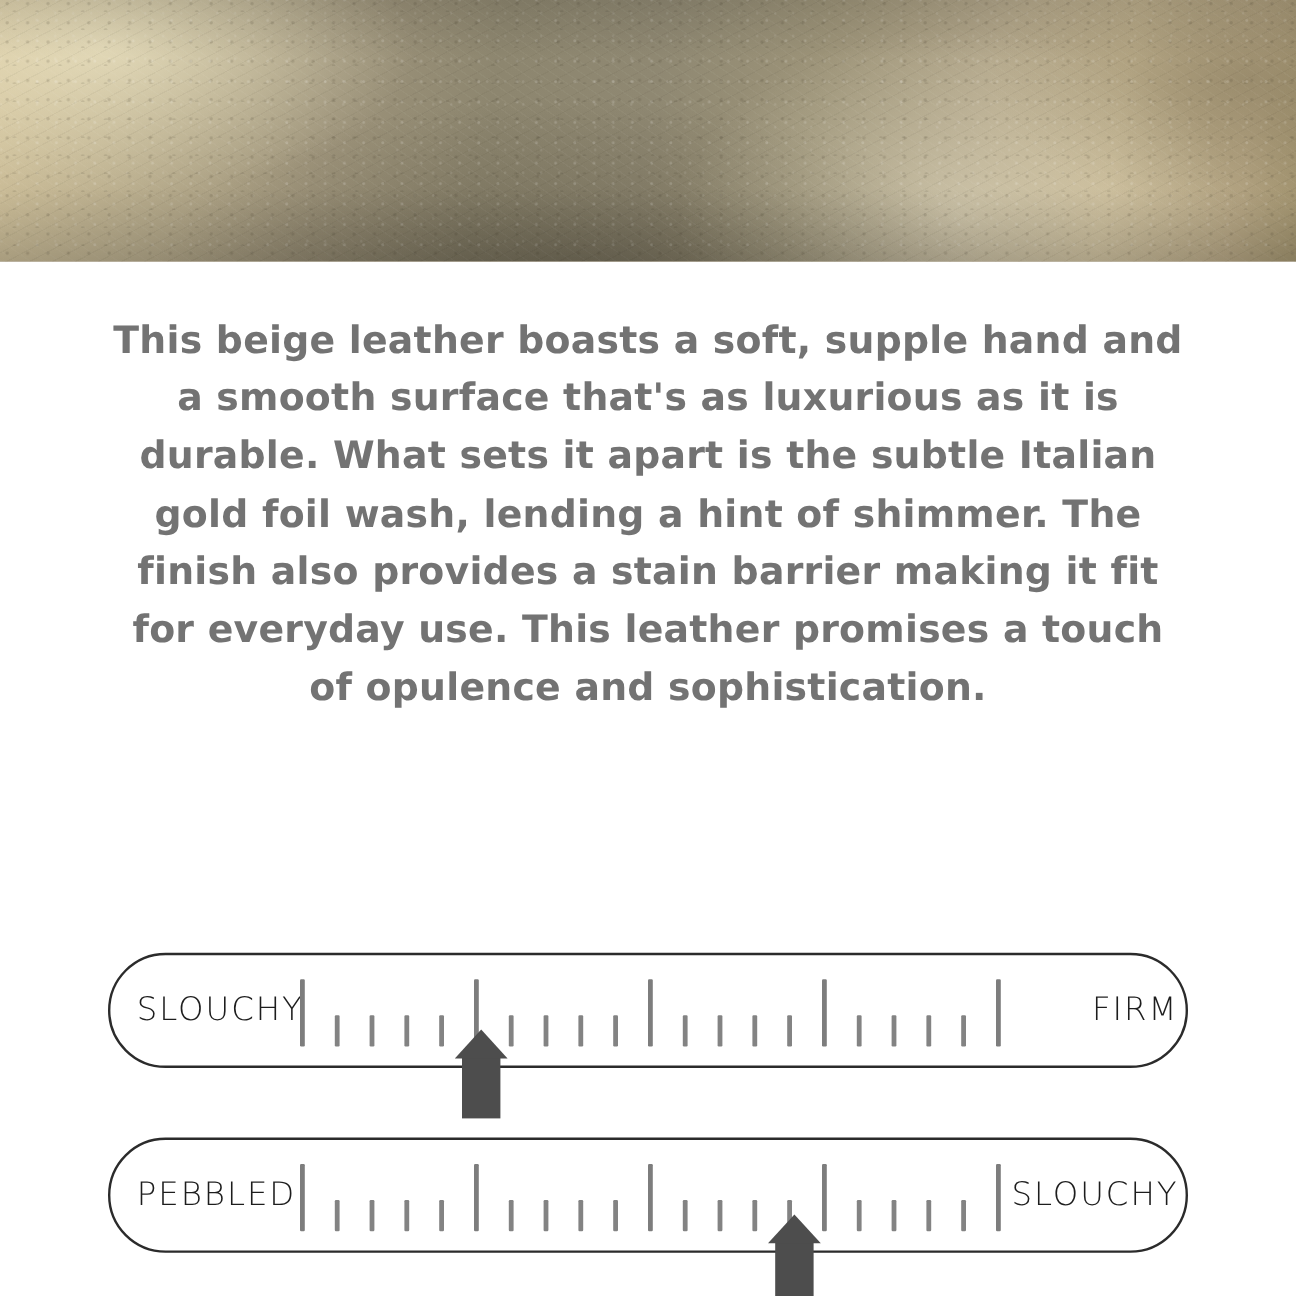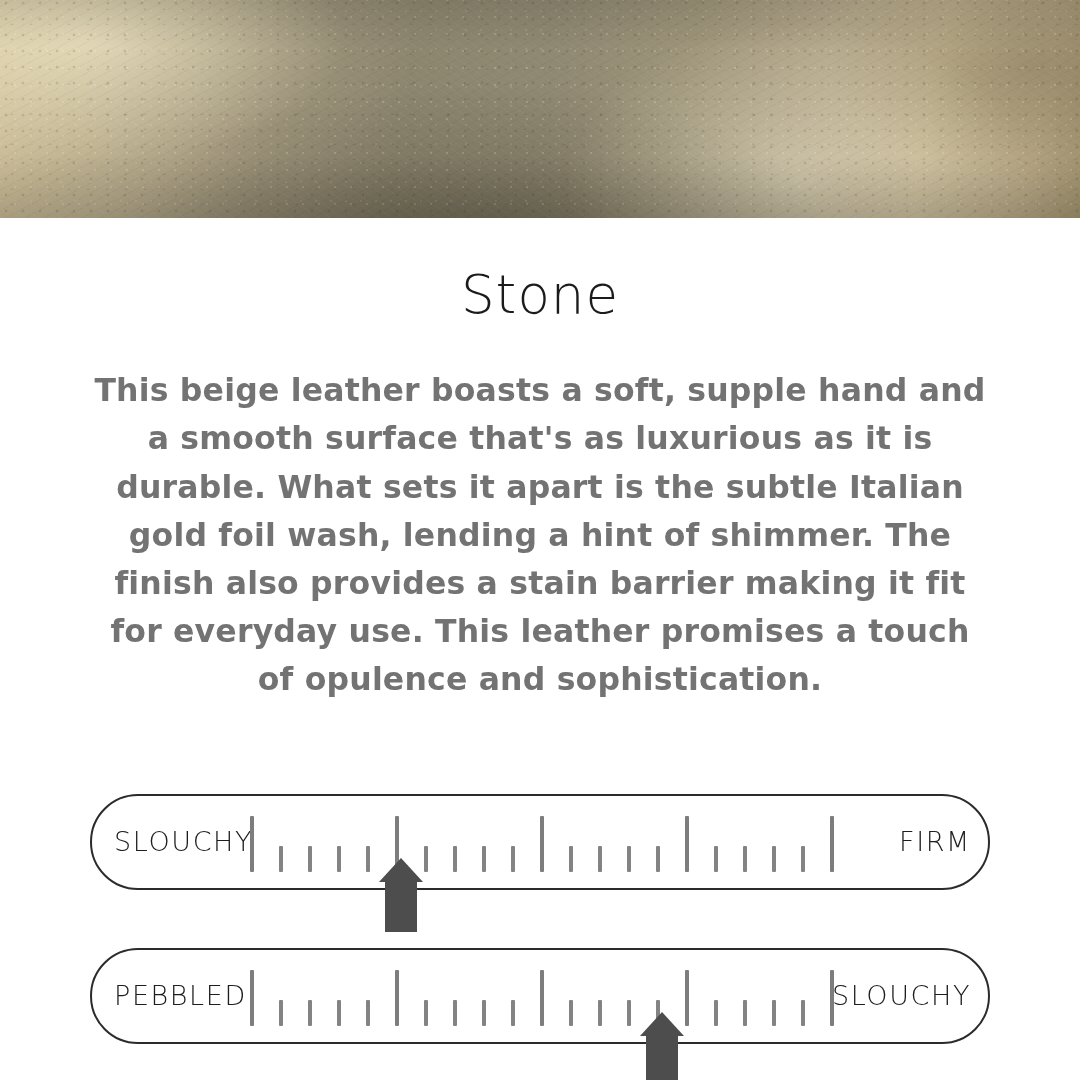--- a/index.html
+++ b/index.html
@@ -129,21 +129,21 @@
     top: 0;
     height: 96px;
     line-height: 96px;
     font-size: 27px;
     font-weight: 300;
     letter-spacing: 1.6px;
     color: #1d1d1d;
     white-space: nowrap;
   }
   .scale-label.left { left: 24px; }
-  .scale-label.right { right: 19px; }
+  .scale-label.right { right: 8px; }
 
   .ticks {
     position: absolute;
     left: 160px;
     right: 160px;
     top: 0;
     height: 96px;
   }
   .tick {
     position: absolute;
@@ -187,21 +187,20 @@
 <div class="page">
 
   <div class="hero">
     <div class="hero-base"></div>
     <div class="hero-sheen"></div>
     <div class="hero-grain"></div>
     <div class="hero-grain2"></div>
     <div class="hero-vignette"></div>
   </div>
 
-  <h1 class="title">Stone</h1>
 
   <p class="description">This beige leather boasts a soft, supple hand and a smooth surface that's as luxurious as it is durable. What sets it apart is the subtle Italian gold foil wash, lending a hint of shimmer. The finish also provides a stain barrier making it fit for everyday use. This leather promises a touch of opulence and sophistication.</p>
 
   <div class="scales">
 
     <div class="scale-wrap">
       <div class="scale-track"></div>
       <div class="scale-label left">SLOUCHY</div>
       <div class="scale-label right">FIRM</div>
       <div class="ticks" id="ticks-0">

